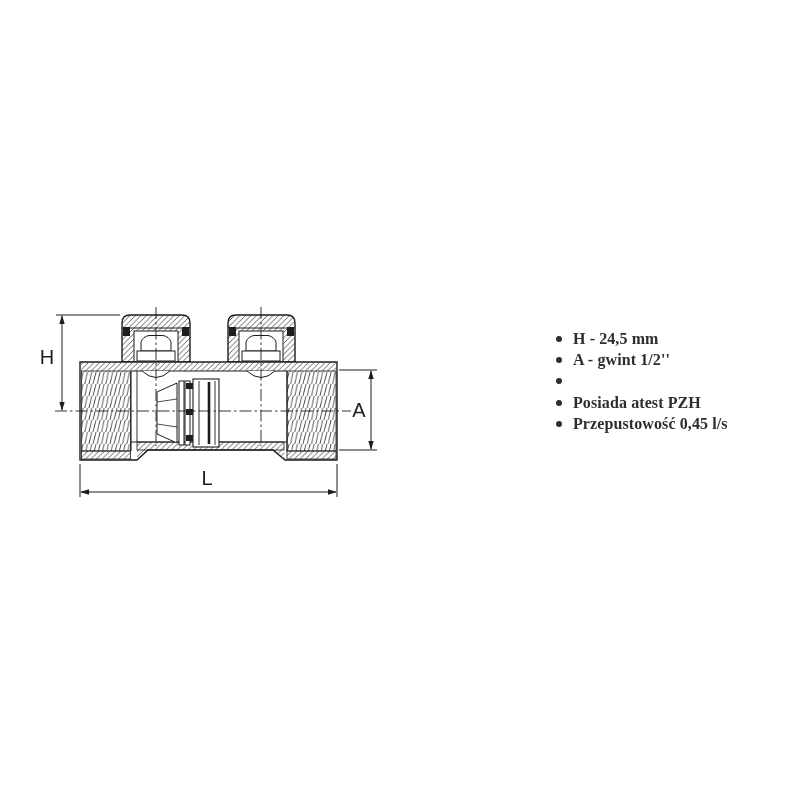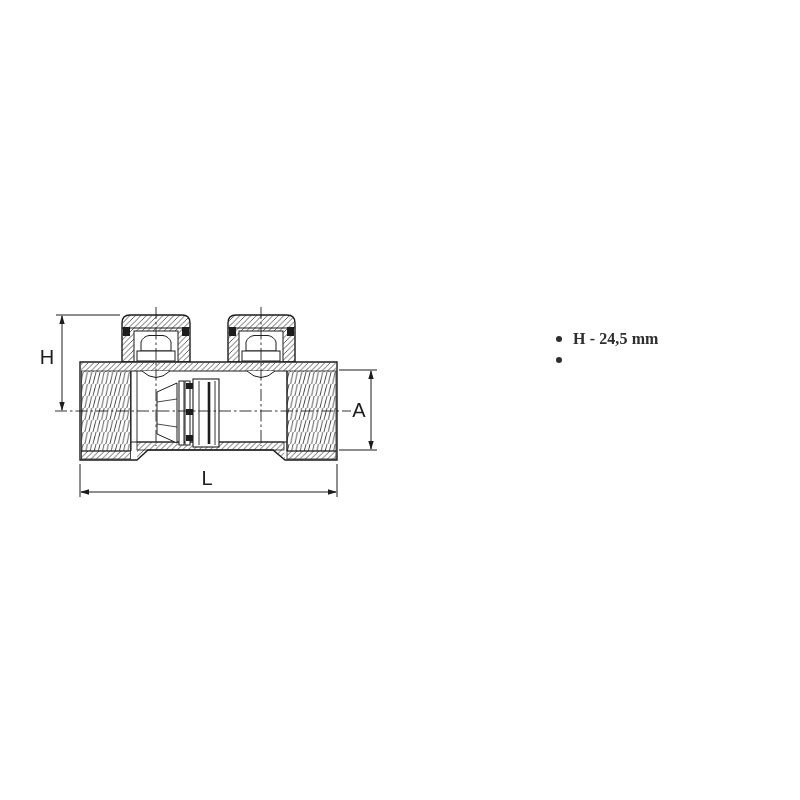--- a/index.html
+++ b/index.html
@@ -158,23 +158,35 @@
     </g>
   </svg>
 
   <ul id="spec-list">
 
       <li>
         <span class="dot"></span>
         <span class="txt">H - 24,5 mm</span>
       </li>
 
+      <li>
+        <span class="dot"></span>
+        <span class="txt">A - gwint 1/2''</span>
+      </li>
 
 
       <li>
         <span class="dot"></span>
       </li>
 
 
+      <li>
+        <span class="dot"></span>
+        <span class="txt">Posiada atest PZH</span>
+      </li>
 
+      <li>
+        <span class="dot"></span>
+        <span class="txt">Przepustowość 0,45 l/s</span>
+      </li>
     </ul>
 
 </div>
 
 </body></html>

